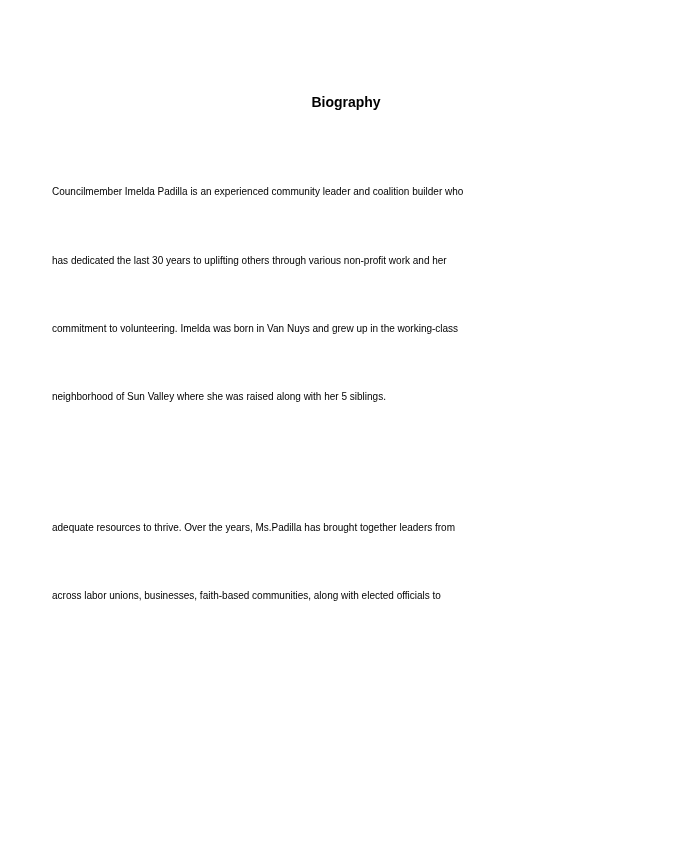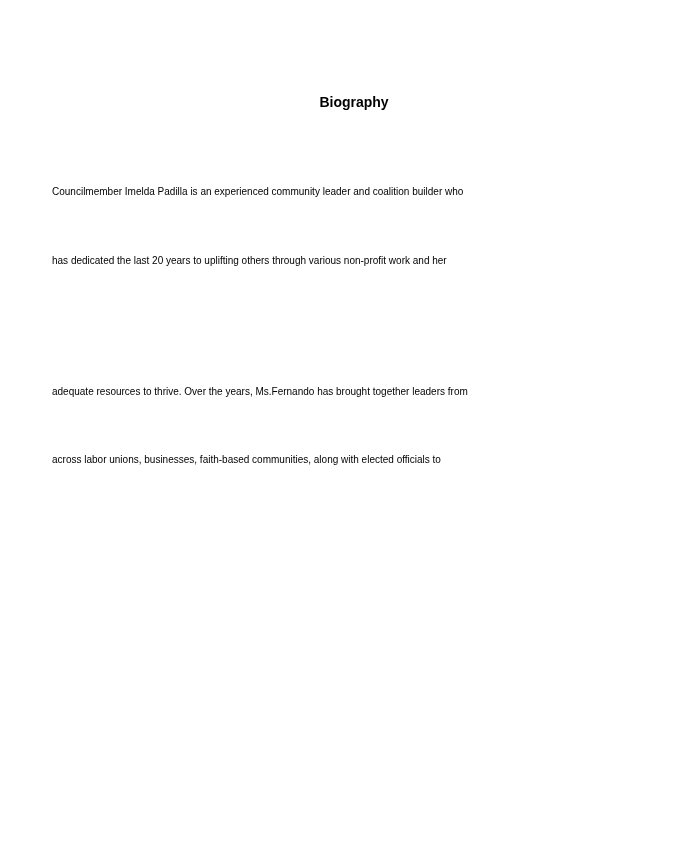--- a/index.html
+++ b/index.html
@@ -6,39 +6,41 @@
     body {
       width: 680px; height: 868px; overflow: hidden;
       font-family: "Liberation Sans", sans-serif;
       color: #000000;
       position: relative;
     }
     .page { position: absolute; left: 36px; top: 92px; width: 612px; }
     .title {
       text-align: center; font-weight: bold; font-size: 14px;
       margin: 0 0 24px 0; line-height: 20px;
-      position: relative; left: 12px;
+      position: relative; left: 4px;
     }
     .para { font-size: 10px; margin: 16px; white-space: pre-wrap; }
     .para .ln { display: block; white-space: nowrap; }
     .loose { line-height: 22.7px; }
     .p1 { margin-bottom: 18px; }
     .p2 { margin-bottom: 18px; }
   </style>
 </head>
 <body>
 
 <div class="page">
   <div class="title">Biography</div>
 
   <p class="para loose p1">
     <span class="ln">Councilmember Imelda Padilla is an experienced community leader and coalition builder who</span>
-    <span class="ln">has dedicated the last 20 years to uplifting others through various non-profit work and her</span>
+    <span class="ln">has dedicated the last 30 years to uplifting others through various non-profit work and her</span>
+    <span class="ln">commitment to volunteering. Imelda  was born in Van Nuys and grew up in the working-class</span>
+    <span class="ln">neighborhood of Sun Valley where she was raised along with her 5 siblings.</span>
   </p>
 
   <p class="para loose p2">
-    <span class="ln">adequate resources to thrive. Over the years, Ms.Fernando has brought together leaders from</span>
+    <span class="ln">adequate resources to thrive. Over the years, Ms.Padilla has brought together leaders from</span>
     <span class="ln">across labor unions, businesses, faith-based communities, along with elected officials to</span>
     
     
   </p>
 
 </div>
 
 </body></html>

